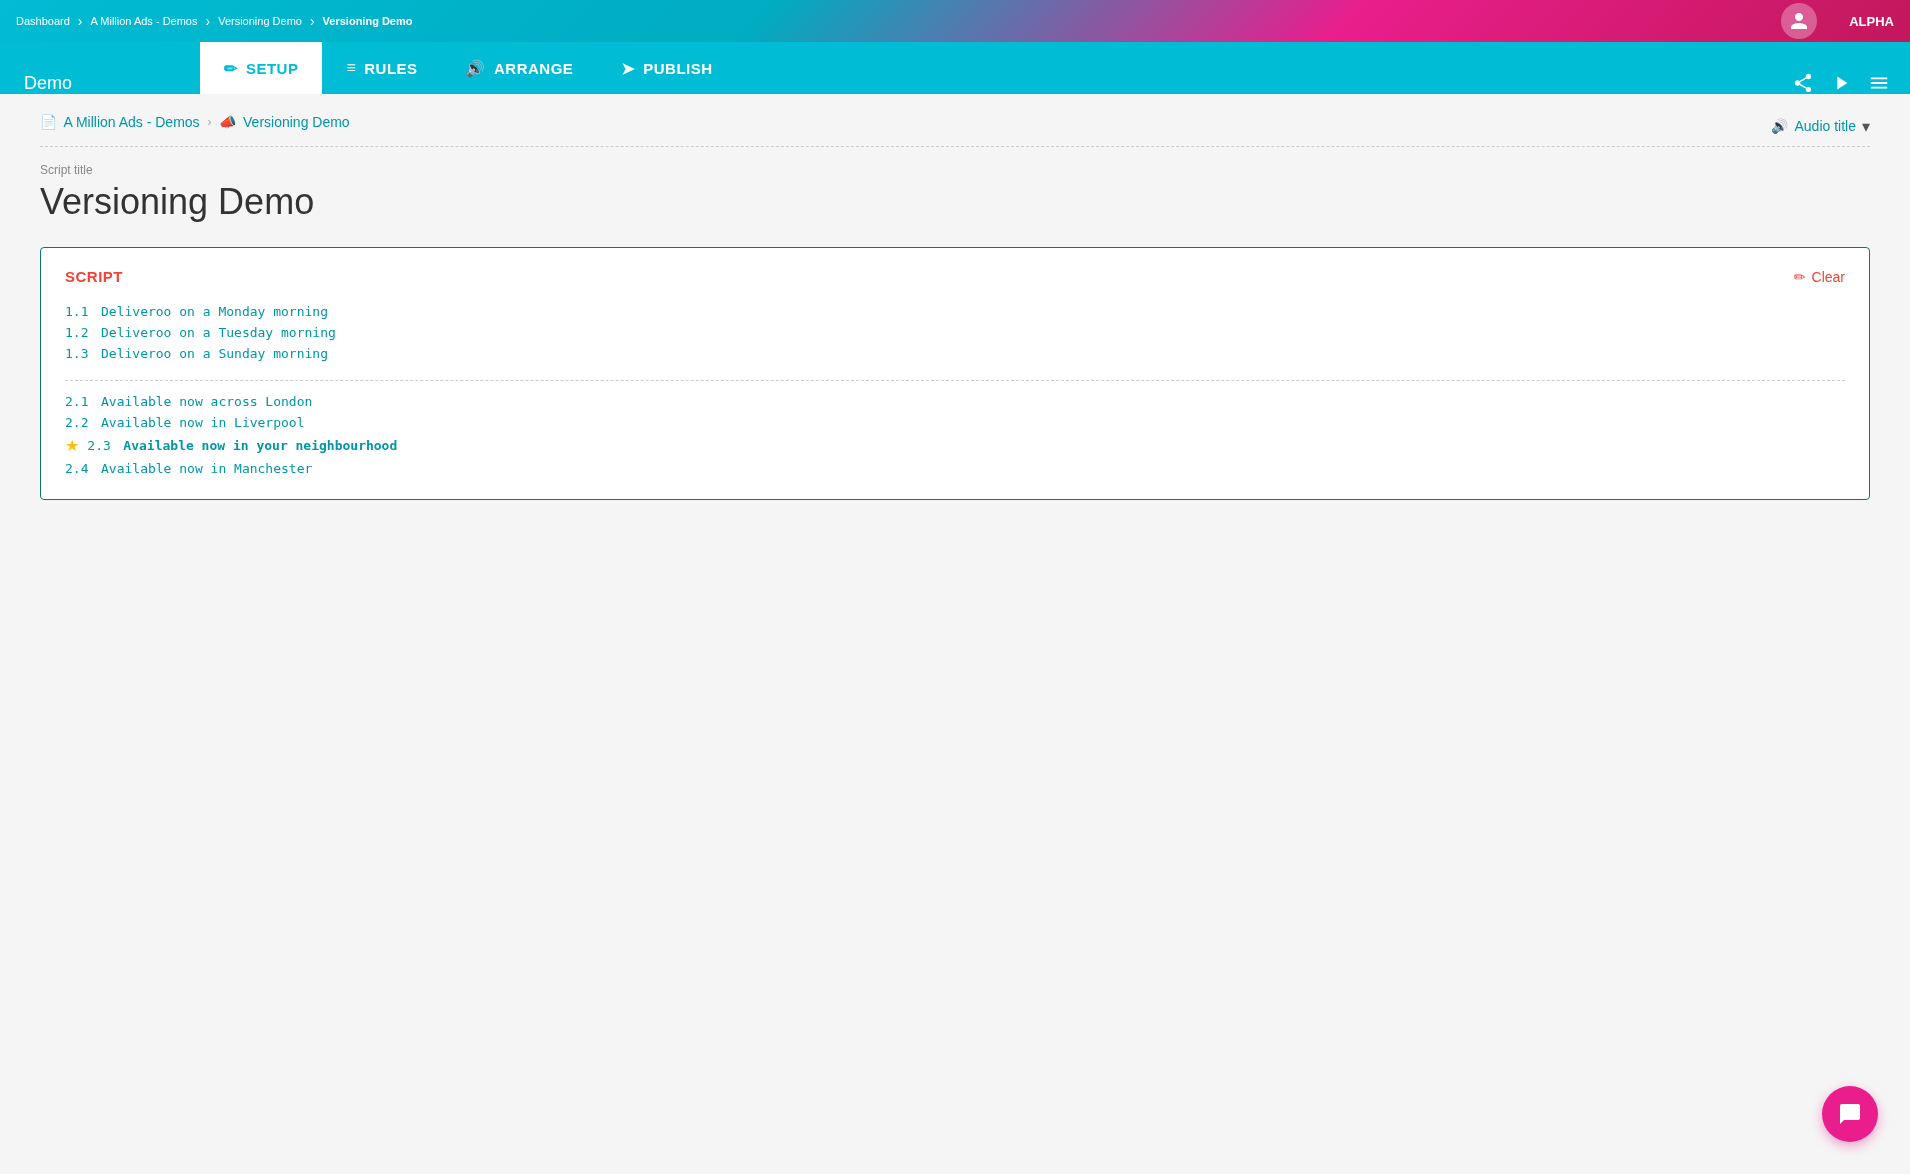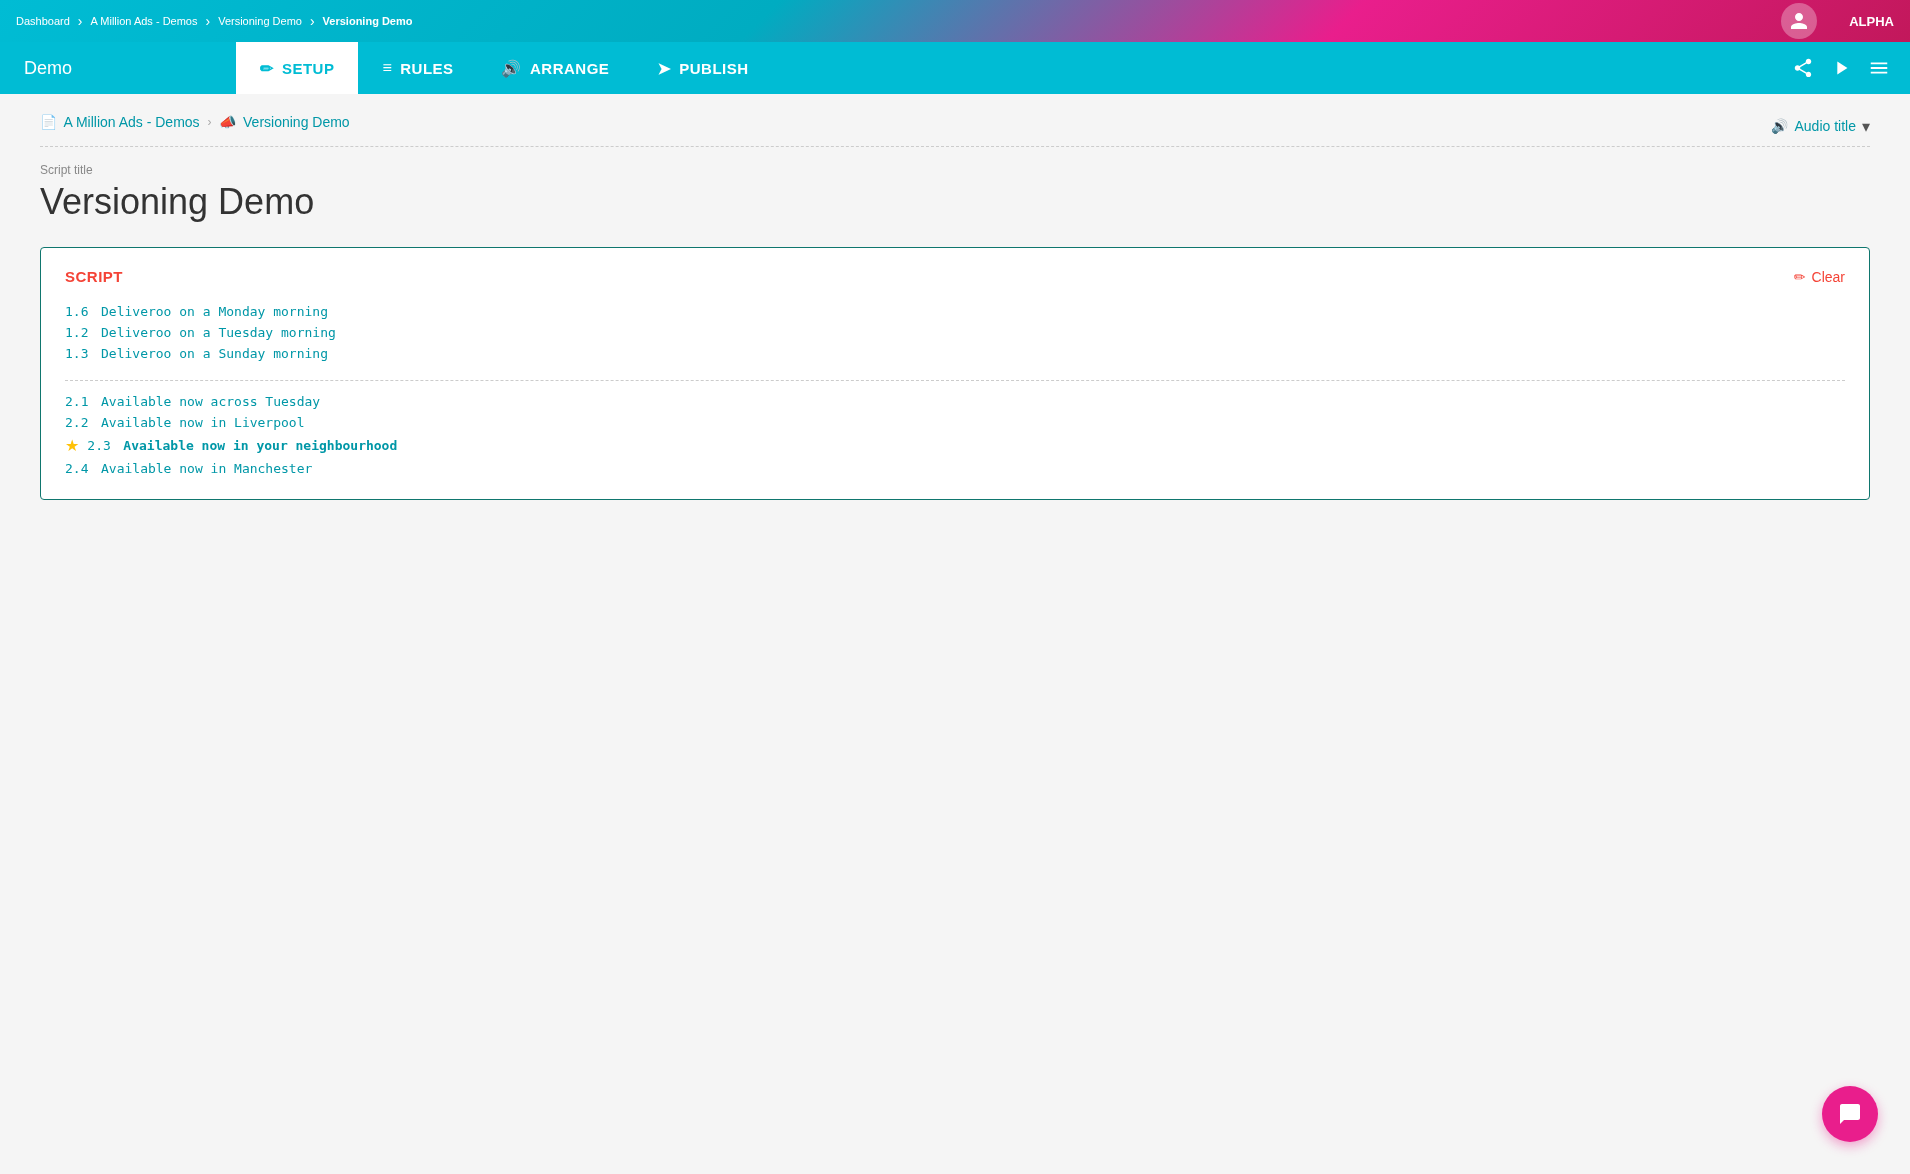--- a/index.html
+++ b/index.html
@@ -53,22 +53,21 @@
       font-size: 13px;
       font-weight: bold;
       margin-left: 24px;
     }
 
     
     .nav-bar {
       background: #00bcd4;
       height: 52px;
       display: flex;
-      align-items: center;
-      gap: 36px;
+      align-items: flex-end;
     }
     .nav-bar .demo-label {
       color: white;
       font-size: 18px;
       font-weight: 500;
       padding: 0 24px;
       min-width: 200px;
     }
     .nav-tabs {
       display: flex;
@@ -376,39 +375,39 @@
     <div class="script-header">
       <span class="script-label">Script</span>
       <button class="clear-btn">
         <span class="pencil-icon">✏</span>
         <span>Clear</span>
       </button>
     </div>
 
     <div class="script-group">
       <div class="script-item">
-        <span class="script-item-number">1.6</span>
+        <span class="script-item-number">1.1</span>
         <span class="script-item-text">Deliveroo on a Monday morning</span>
       </div>
       <div class="script-item">
         <span class="script-item-number">1.2</span>
         <span class="script-item-text">Deliveroo on a Tuesday morning</span>
       </div>
       <div class="script-item">
         <span class="script-item-number">1.3</span>
         <span class="script-item-text">Deliveroo on a Sunday morning</span>
       </div>
     </div>
 
     <hr class="group-divider">
 
     <div class="script-group">
       <div class="script-item">
         <span class="script-item-number">2.1</span>
-        <span class="script-item-text">Available now across Tuesday</span>
+        <span class="script-item-text">Available now across London</span>
       </div>
       <div class="script-item">
         <span class="script-item-number">2.2</span>
         <span class="script-item-text">Available now in Liverpool</span>
       </div>
       <div class="script-item">
         <span class="star-icon">★</span>
         <span class="script-item-number">2.3</span>
         <span class="script-item-text bold-selected">Available now in your neighbourhood</span>
       </div>

